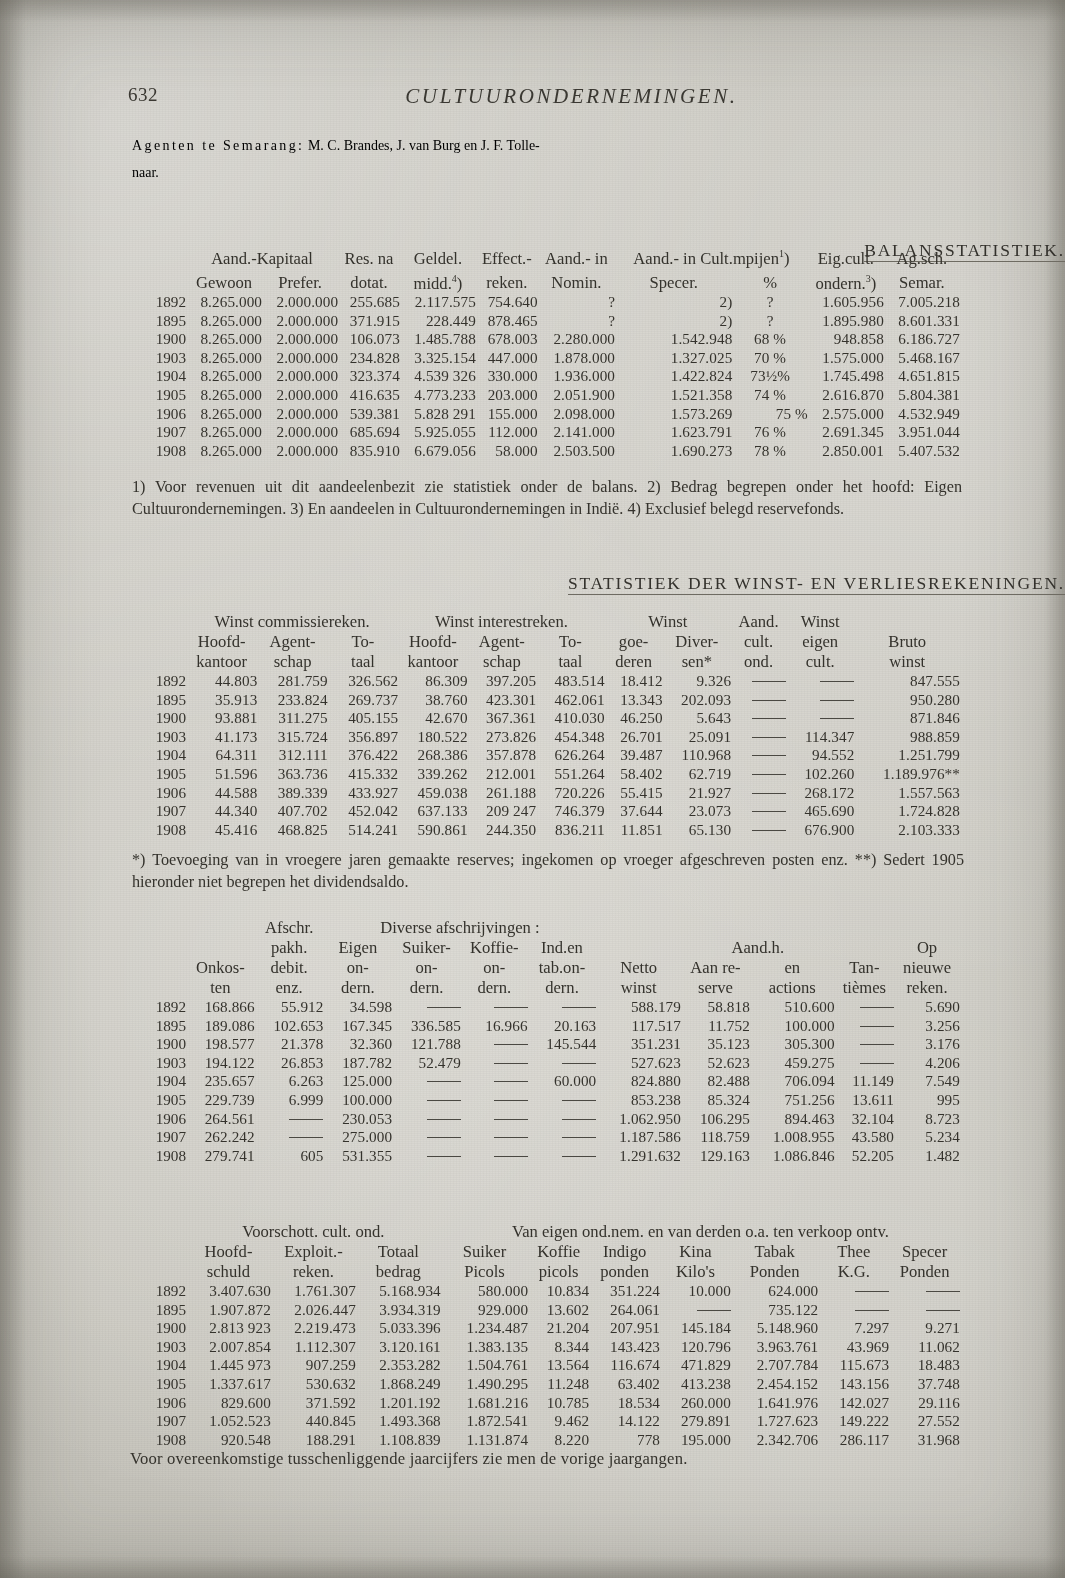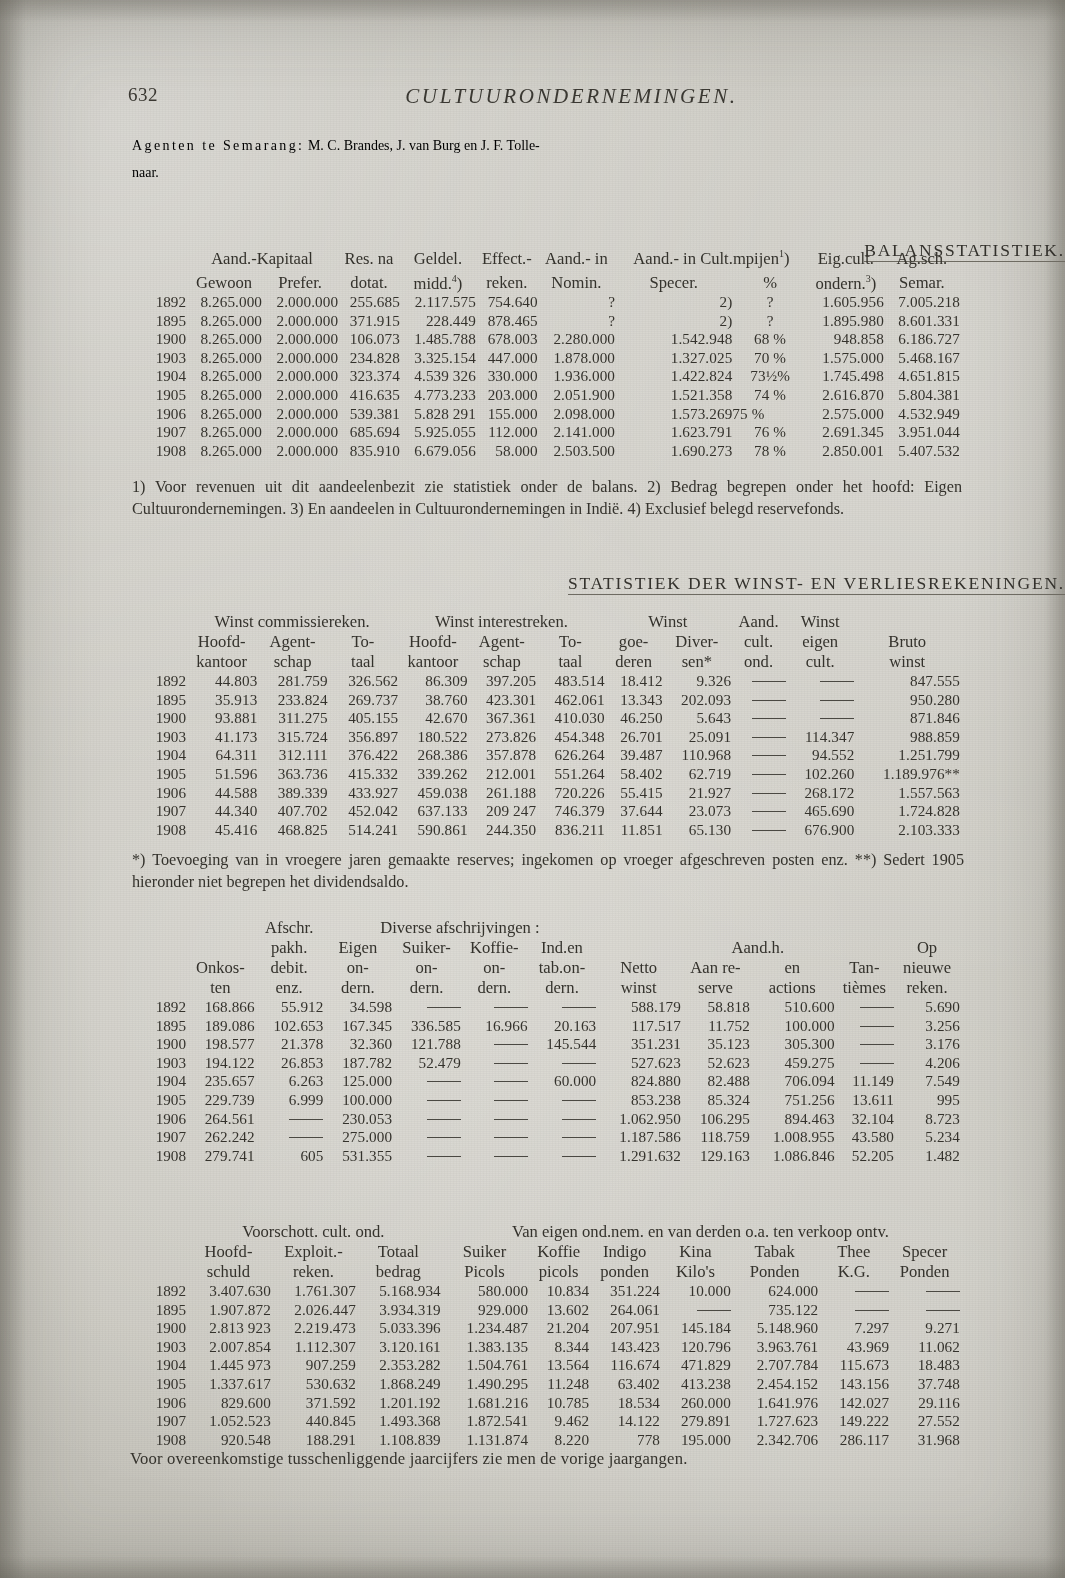--- a/index.html
+++ b/index.html
@@ -220,21 +220,21 @@
         </tr>
         <tr>
           <td class="yr">1906</td>
           <td><span class="num">8.265.000</span></td>
           <td><span class="num">2.000.000</span></td>
           <td><span class="num">539.381</span></td>
           <td><span class="num">5.828 291</span></td>
           <td><span class="num">155.000</span></td>
           <td><span class="num">2.098.000</span></td>
           <td><span class="num">1.573.269</span></td>
-          <td style="text-align: left;"><span class="num">75 %</span></td>
+          <td style="text-align: right;"><span class="num">75 %</span></td>
           <td><span class="num">2.575.000</span></td>
           <td><span class="num">4.532.949</span></td>
         </tr>
         <tr>
           <td class="yr">1907</td>
           <td><span class="num">8.265.000</span></td>
           <td><span class="num">2.000.000</span></td>
           <td><span class="num">685.694</span></td>
           <td><span class="num">5.925.055</span></td>
           <td><span class="num">112.000</span></td>

